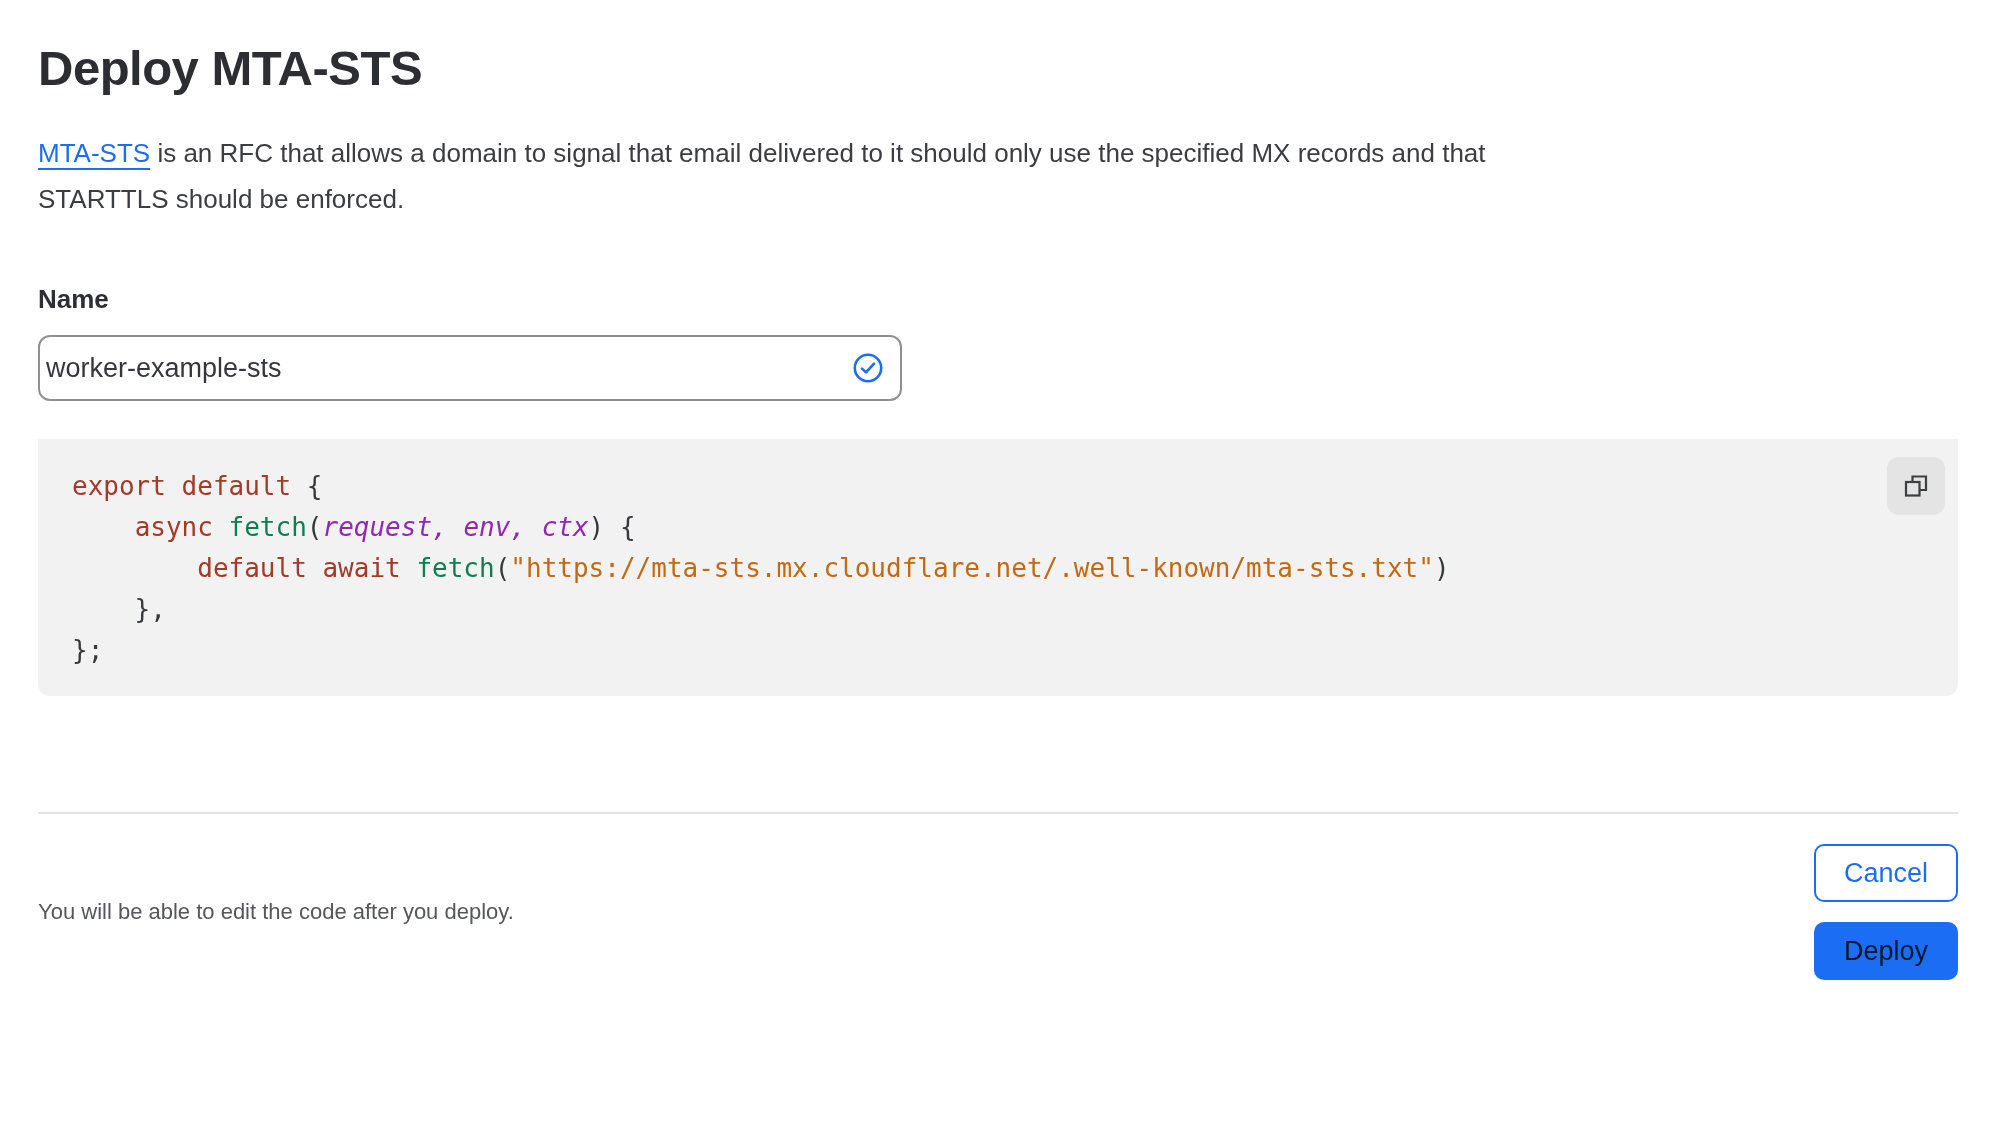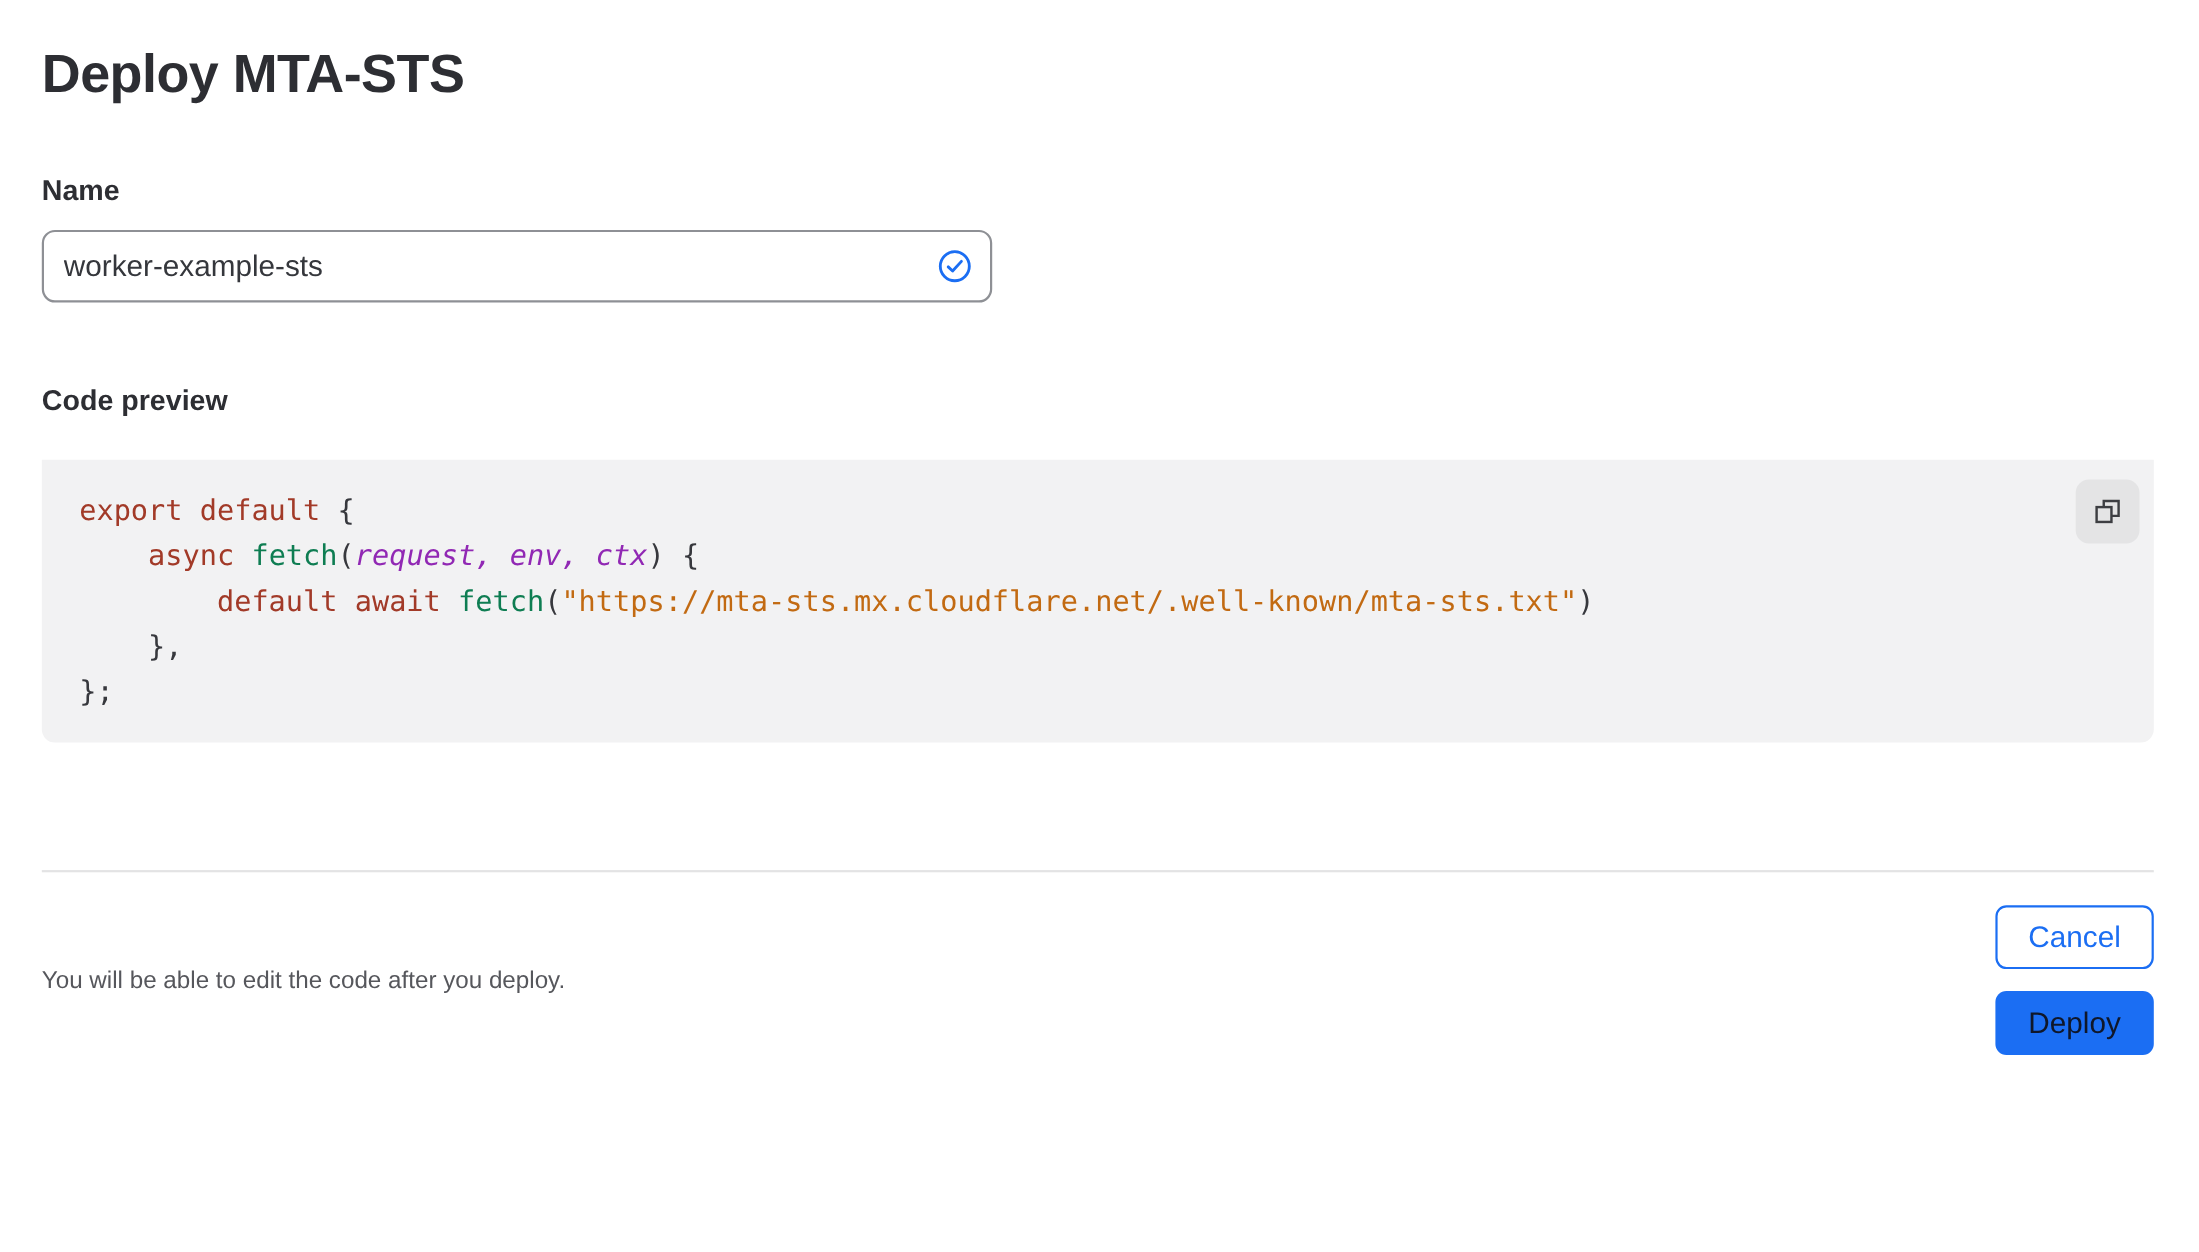--- a/index.html
+++ b/index.html
@@ -60,21 +60,21 @@
   }
   .name-input {
     width: 100%;
     height: 66px;
     border: 2px solid #8e9095;
     border-radius: 12px;
     background: #ffffff;
     font-family: "Liberation Sans", sans-serif;
     font-size: 27px;
     color: #35373c;
-    padding: 0 76px 0 18px;
+    padding: 0 76px 0 6px;
     outline: none;
   }
   .check-icon {
     position: absolute;
     right: 18px;
     top: 50%;
     transform: translateY(-50%);
     width: 32px;
     height: 32px;
     display: flex;
@@ -175,34 +175,34 @@
     border: none;
   }
 </style>
 </head>
 <body>
 
 <div class="container">
 
   <h1 class="page-title">Deploy MTA-STS</h1>
 
+  <p class="intro"><a>MTA-STS</a><span> is an RFC that allows a domain to signal that email delivered to it should only use the specified MX records and that STARTTLS should be enforced.</span></p>
 
   <div class="field-label">Name</div>
 
   <div class="input-wrap">
     <input class="name-input" type="text" value="worker-example-sts" style="">
     <span class="check-icon">
       <svg width="32" height="32" viewBox="0 0 32 32" fill="none">
         <circle cx="16" cy="16" r="13.2" stroke="#1b6ef3" stroke-width="2.6"></circle>
         <path d="M10 16.6 L14 20.4 L22 11.6" stroke="#1b6ef3" stroke-width="2.6" stroke-linecap="round" stroke-linejoin="round"></path>
       </svg>
     </span>
   </div>
 
-  <div class="code-label">Code preview</div>
 
   <div class="code-box">
     <div class="code-area">
       <div>
           <div class="code-line"><span class="tok-kw">export</span><span class="tok-pl"> </span><span class="tok-kw">default</span><span class="tok-pl"> {</span></div>
           <div class="code-line"><span class="tok-pl">    </span><span class="tok-kw">async</span><span class="tok-pl"> </span><span class="tok-fn">fetch</span><span class="tok-pl">(</span><span class="tok-pm">request, env, ctx</span><span class="tok-pl">) {</span></div>
           <div class="code-line"><span class="tok-pl">        </span><span class="tok-kw">default</span><span class="tok-pl"> </span><span class="tok-kw">await</span><span class="tok-pl"> </span><span class="tok-fn">fetch</span><span class="tok-pl">(</span><span class="tok-st">"https://mta-sts.mx.cloudflare.net/.well-known/mta-sts.txt"</span><span class="tok-pl">)</span></div>
           <div class="code-line"><span class="tok-pl">    },</span></div>
           <div class="code-line"><span class="tok-pl">};</span></div>
         </div>

